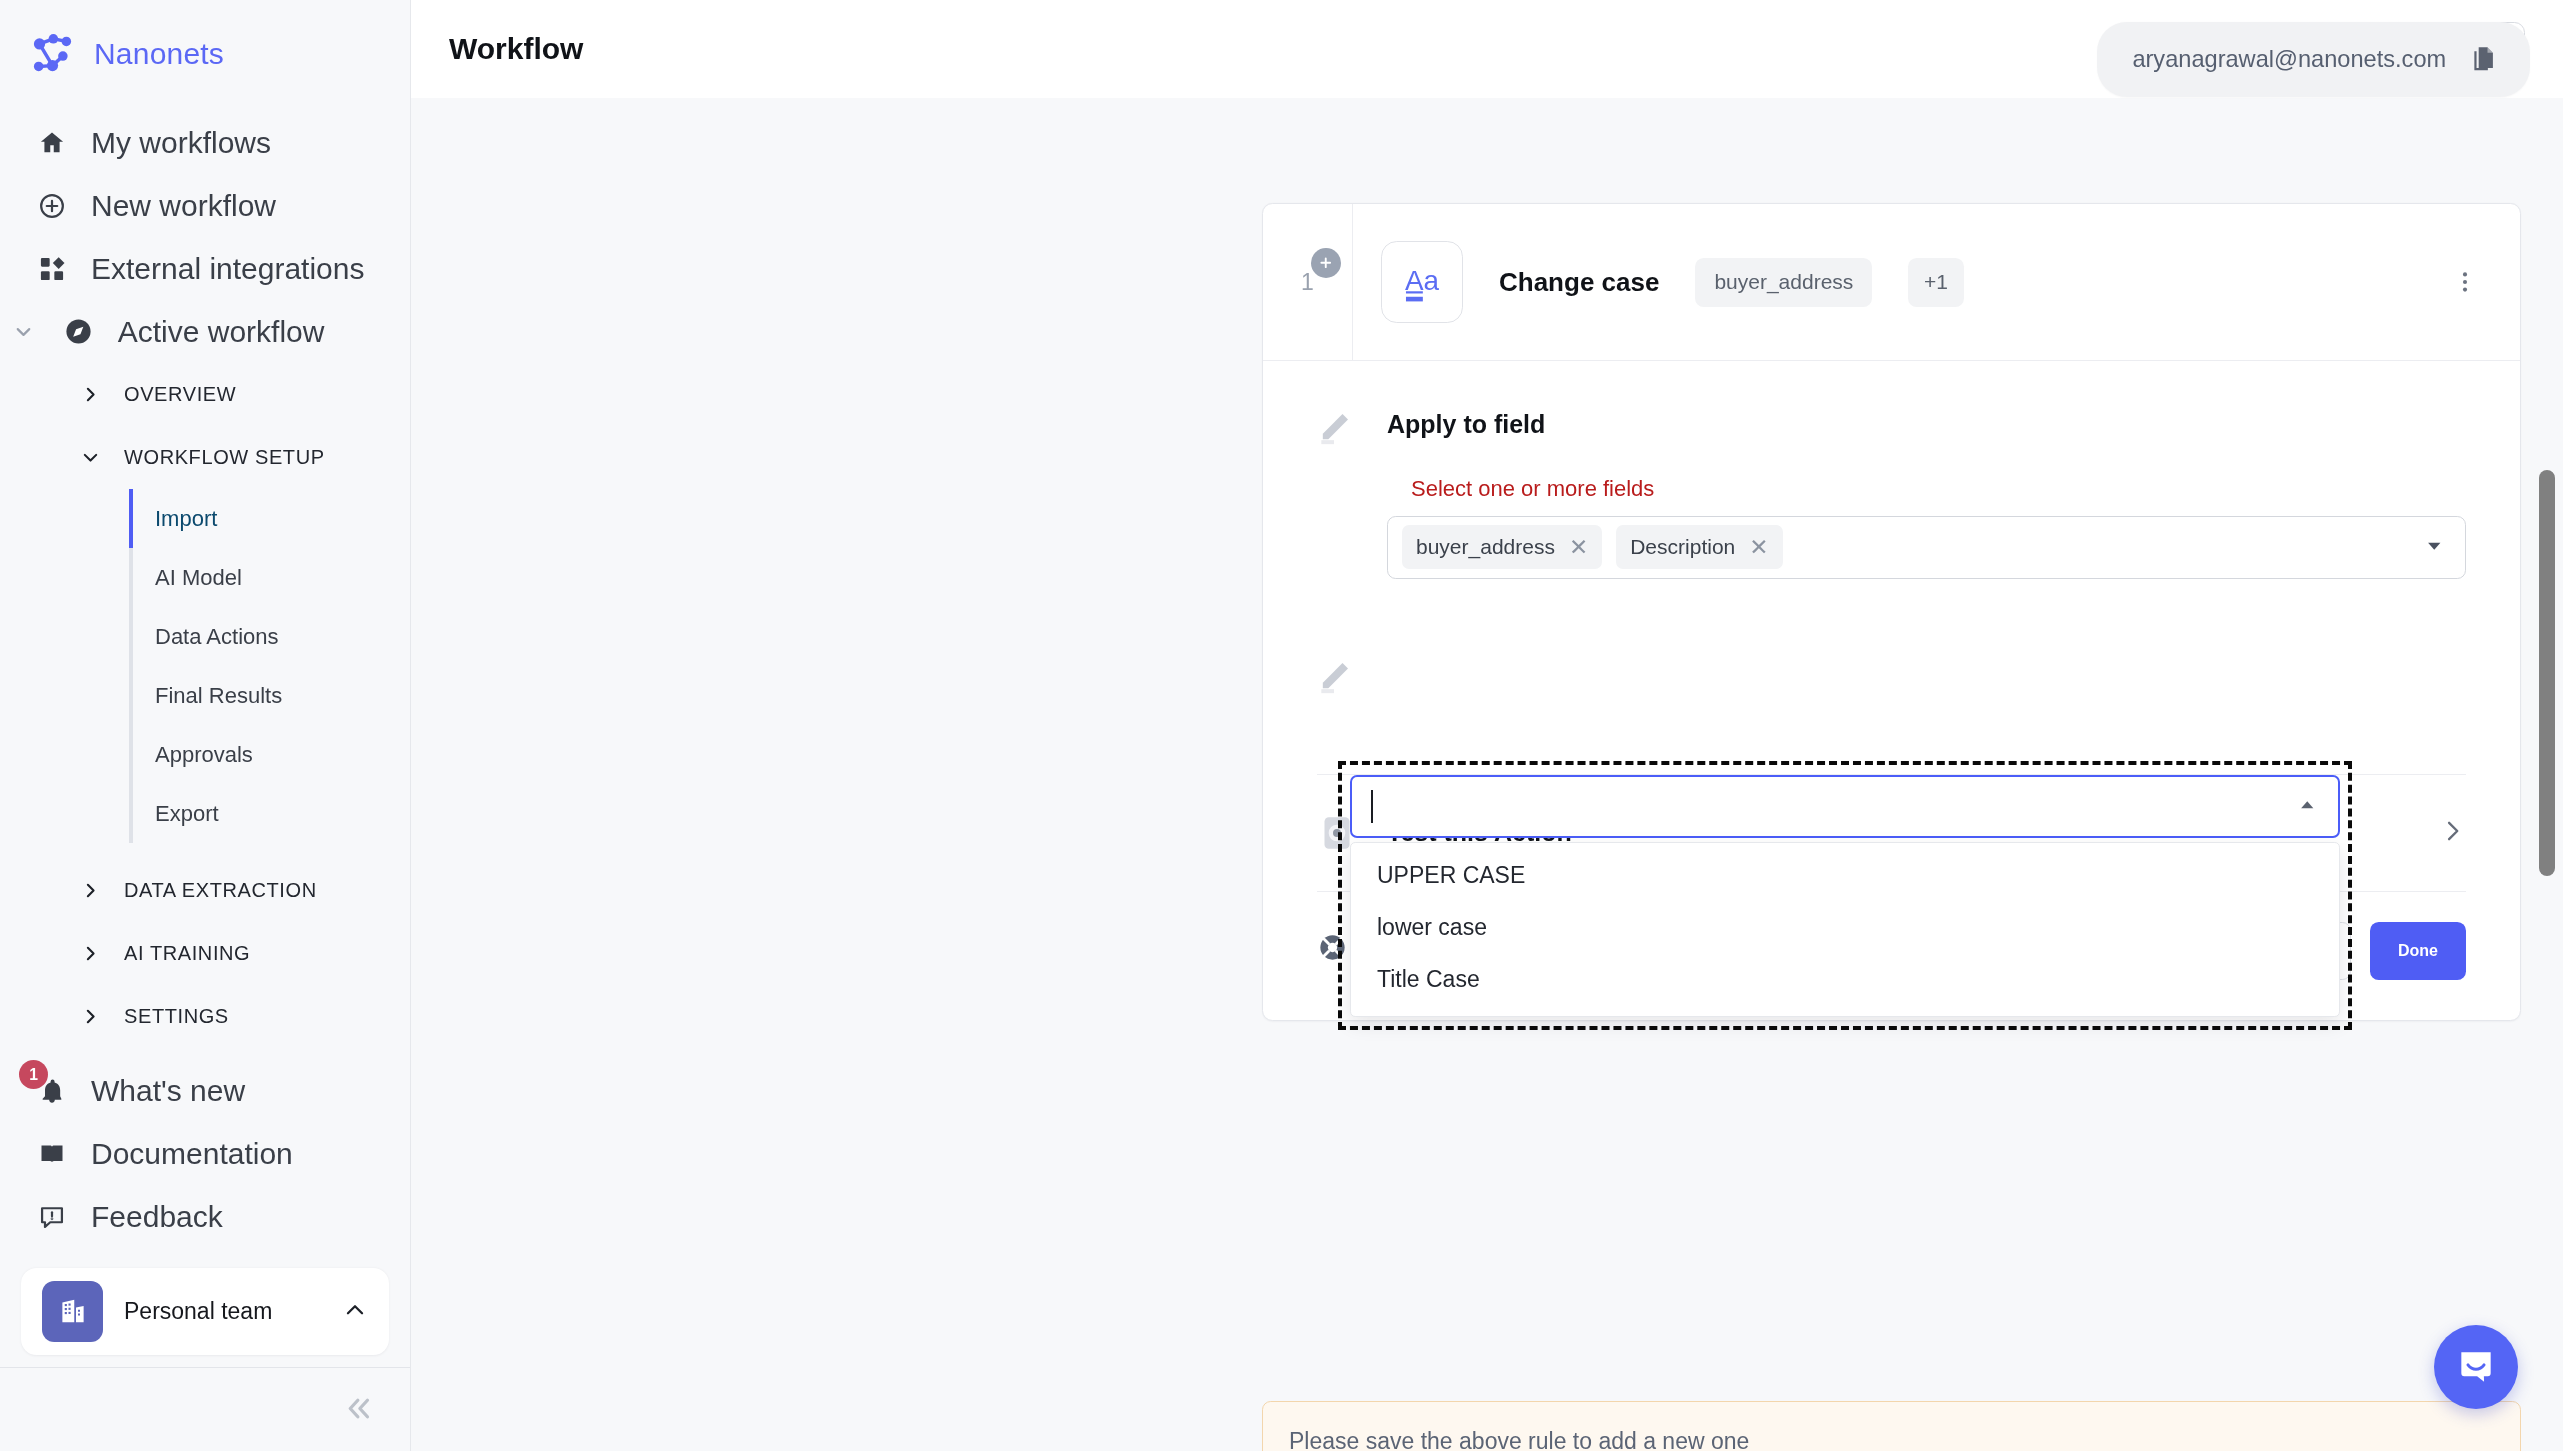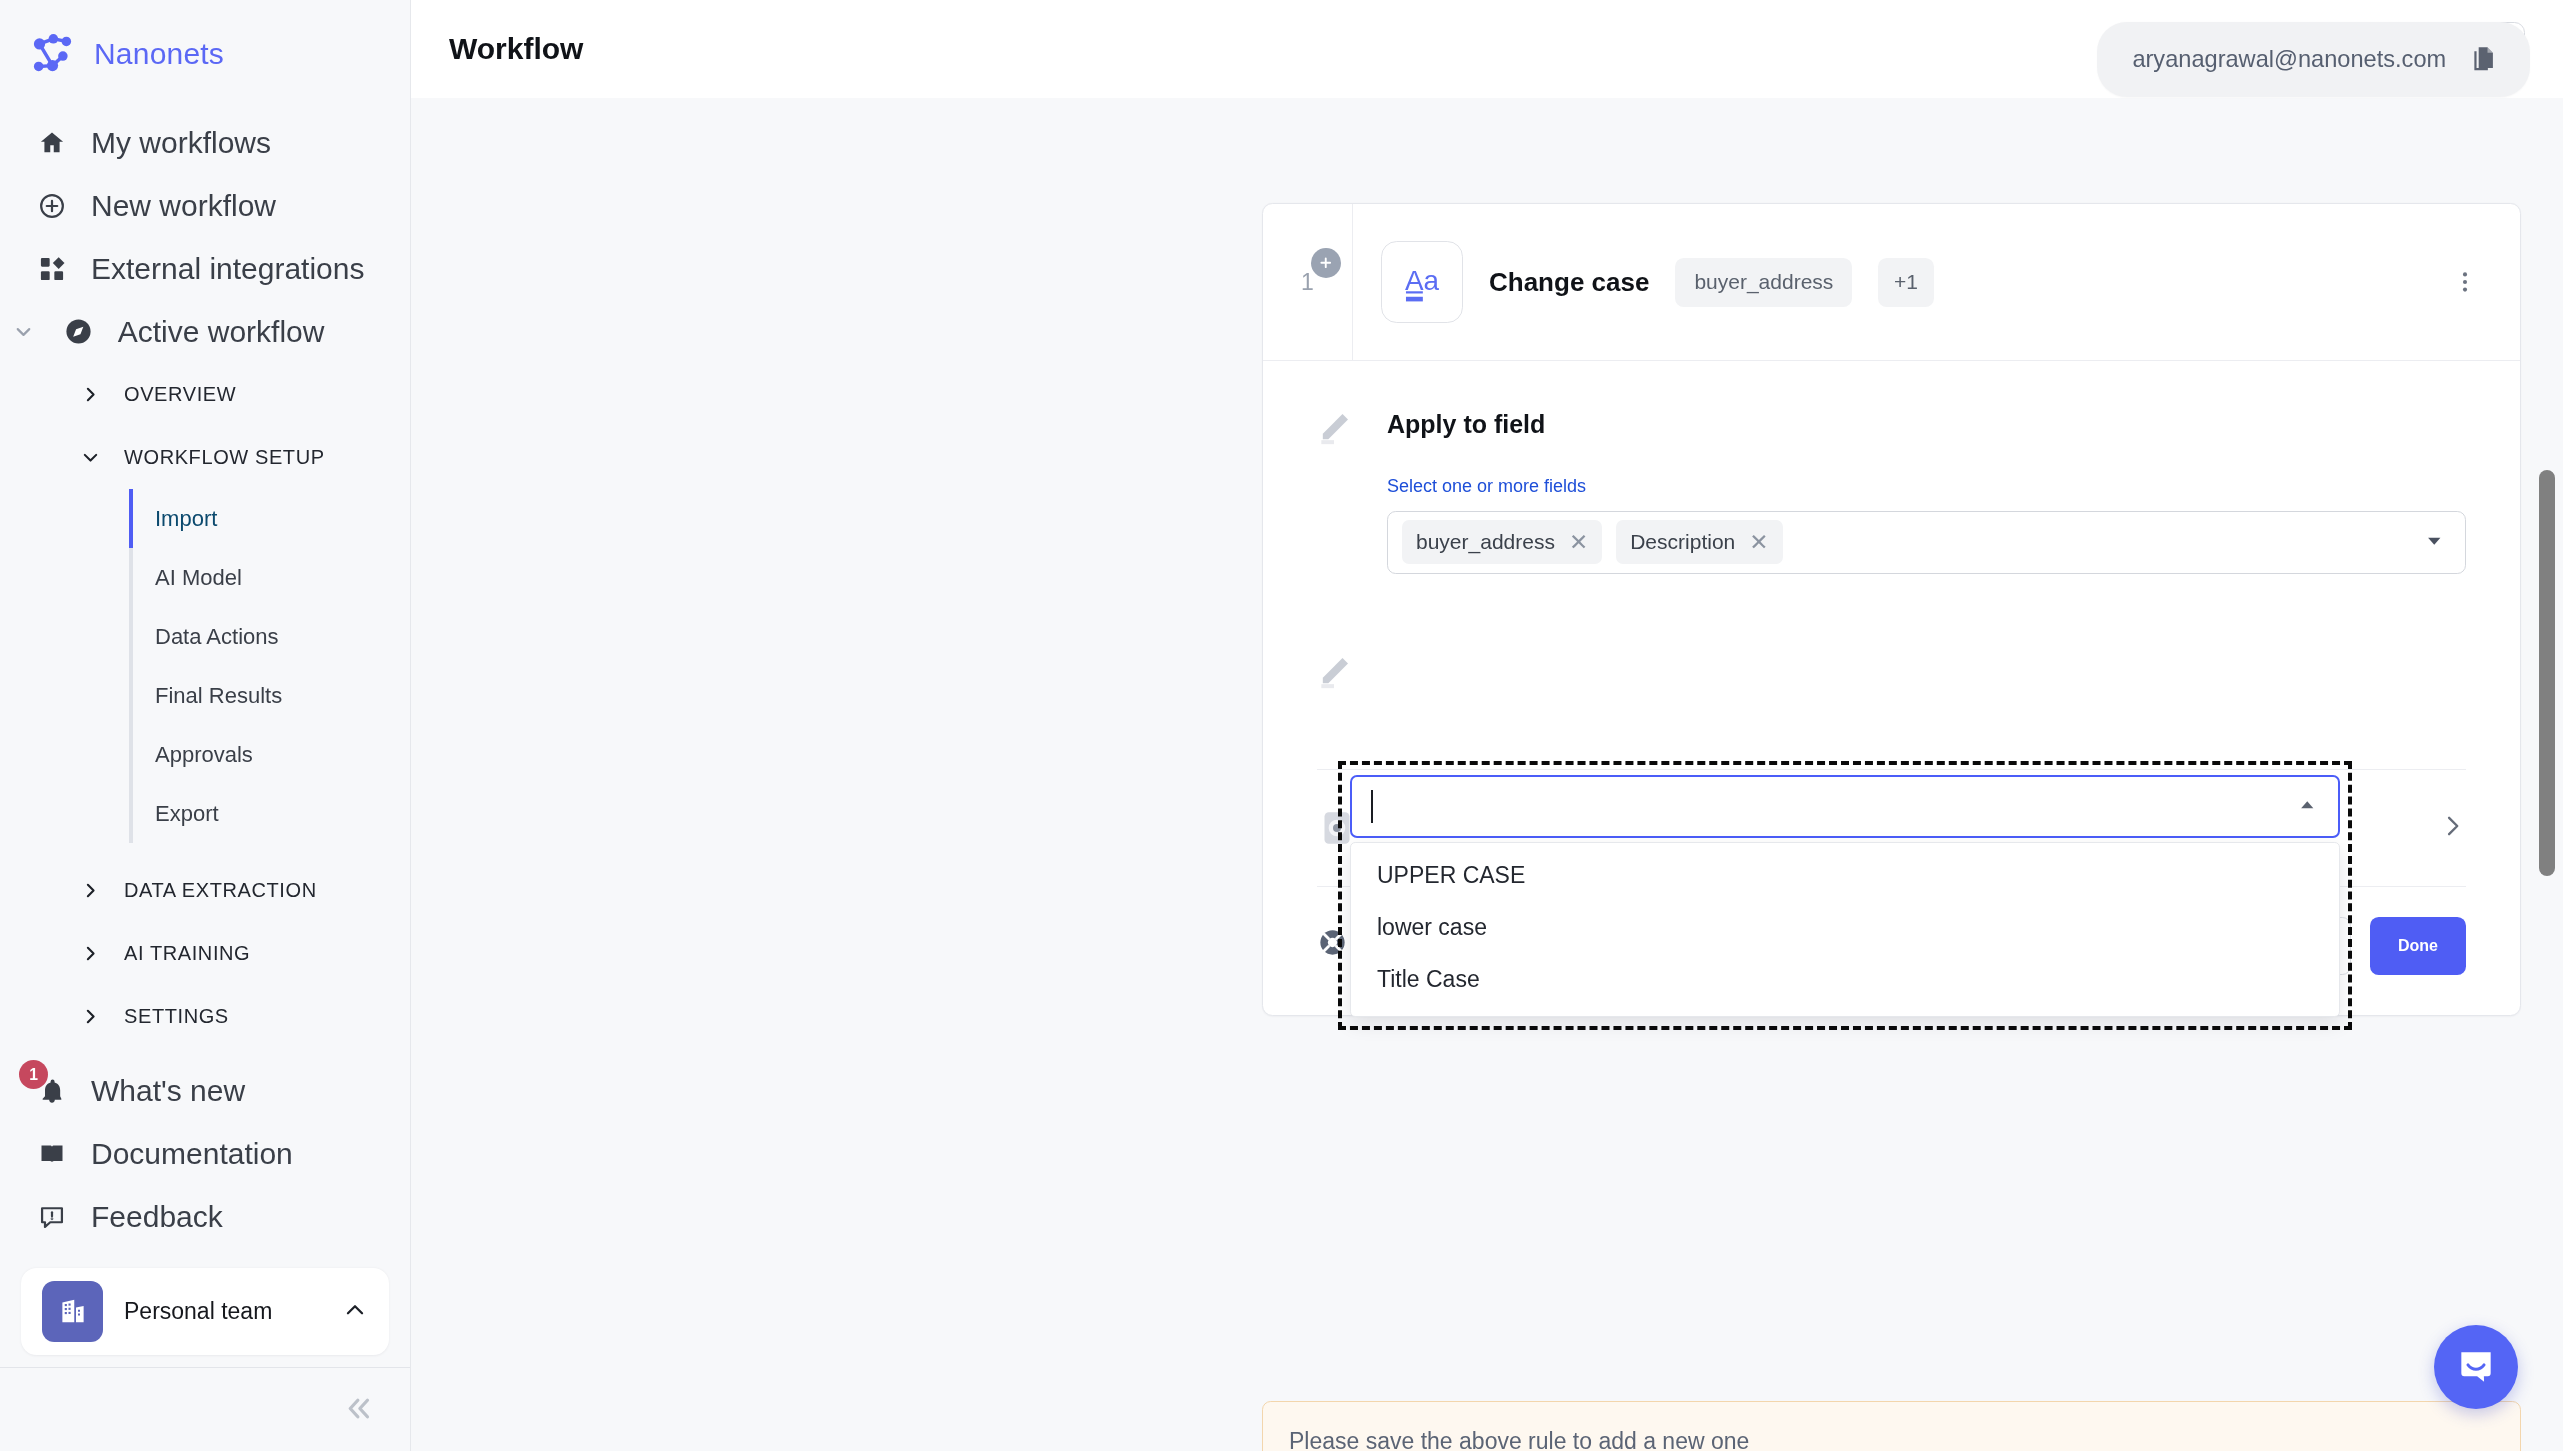--- a/index.html
+++ b/index.html
@@ -127,40 +127,40 @@
   .rule-card {
     position: absolute; left: 851px; top: 105px; width: 1259px;
     background: #fff; border: 0.9px solid #e5e7ec; border-radius: 10.5px;
     box-shadow: 0 0.9px 1.7px rgba(16,24,40,.04);
   }
   .rule-head { display: flex; align-items: stretch; height: 157px; border-bottom: 0.9px solid #ecedf1; }
   .rule-num {
     width: 90px; display: flex; align-items: center; justify-content: center;
     font-size: 23px; color: #99a1ae; border-right: 0.9px solid #ecedf1;
   }
-  .rule-head-body { flex: 1; display: flex; align-items: center; padding: 0 30px 0 28px; gap: 26px; }
+  .rule-head-body { flex: 1; display: flex; align-items: center; padding: 0 30px 0 28px; gap: 36px; }
   .aa-icon {
     width: 82px; height: 82px; border: 0.9px solid #e1e3e8; border-radius: 15.7px; background: #fff;
     display: flex; align-items: center; justify-content: center; flex-shrink: 0;
   }
   .rule-title { font-size: 26px; font-weight: 700; color: #101318; white-space: nowrap; }
   .chip {
     background: #f2f3f5; border-radius: 8.7px; height: 49px;
     display: flex; align-items: center; padding: 0 19px;
     font-size: 21px; color: #5a616d; white-space: nowrap;
   }
   .chip.small { padding: 0 15.7px; }
   .kebab { margin-left: auto; cursor: pointer; padding: 8.7px 12.2px; display: flex; }
 
   .rule-body { padding: 0 0 0 0; }
   .section { display: flex; padding: 40px 54px 4px 54px; }
   .sec-ico { width: 70px; flex-shrink: 0; padding-top: 3.5px; }
   .sec-content { flex: 1; }
   .sec-title { font-size: 25px; font-weight: 700; color: #101318; margin-top: 8.7px; }
-  .sec-sub { font-size: 18px; color: #1d4ed8; margin-top: 37px; }
+  .sec-sub { font-size: 22px; color: #b91c1c; margin-top: 37px; margin-left: 24px; }
 
   .multiselect {
     margin-top: 14px; height: 63px; border: 0.9px solid #d4d7dd; border-radius: 8.7px;
     display: flex; align-items: center; padding: 0 19px 0 14px; gap: 14px; background: #fff; cursor: pointer;
   }
   .tag {
     background: #f2f3f5; border-radius: 7px; height: 44px;
     display: flex; align-items: center; gap: 14px; padding: 0 14px;
     font-size: 21px; color: #3b414b;
   }

